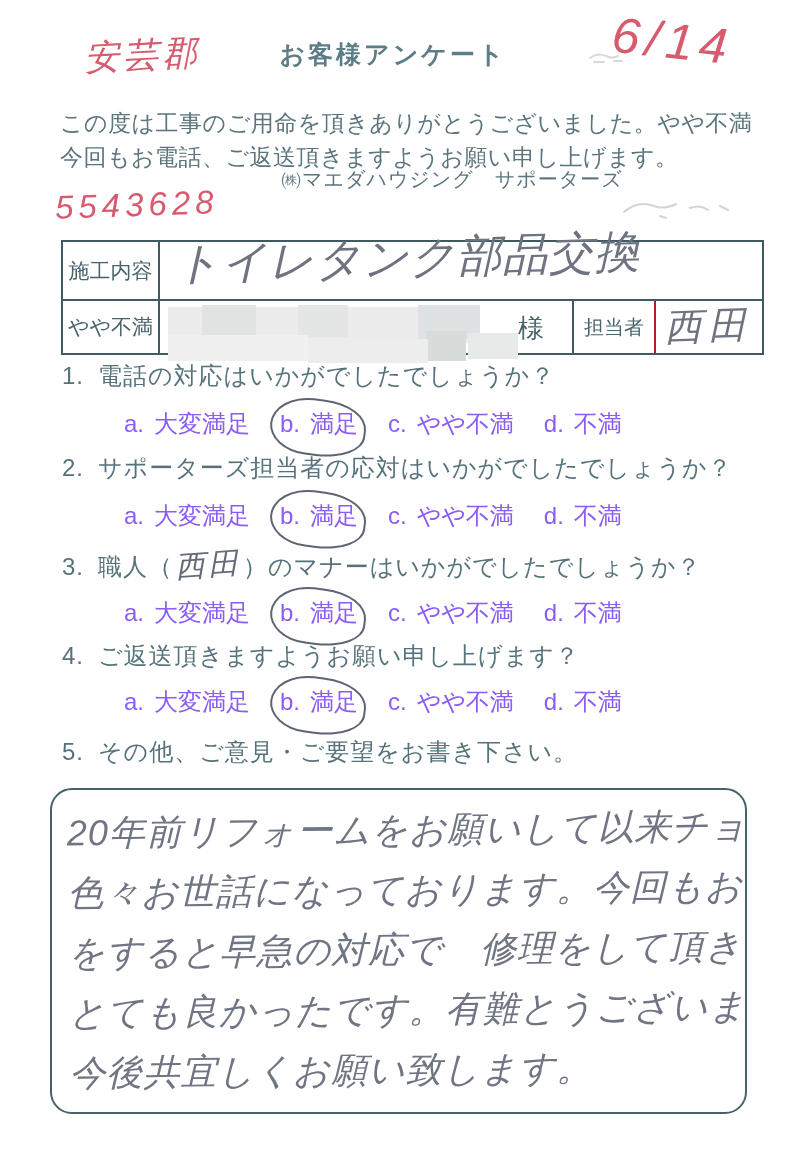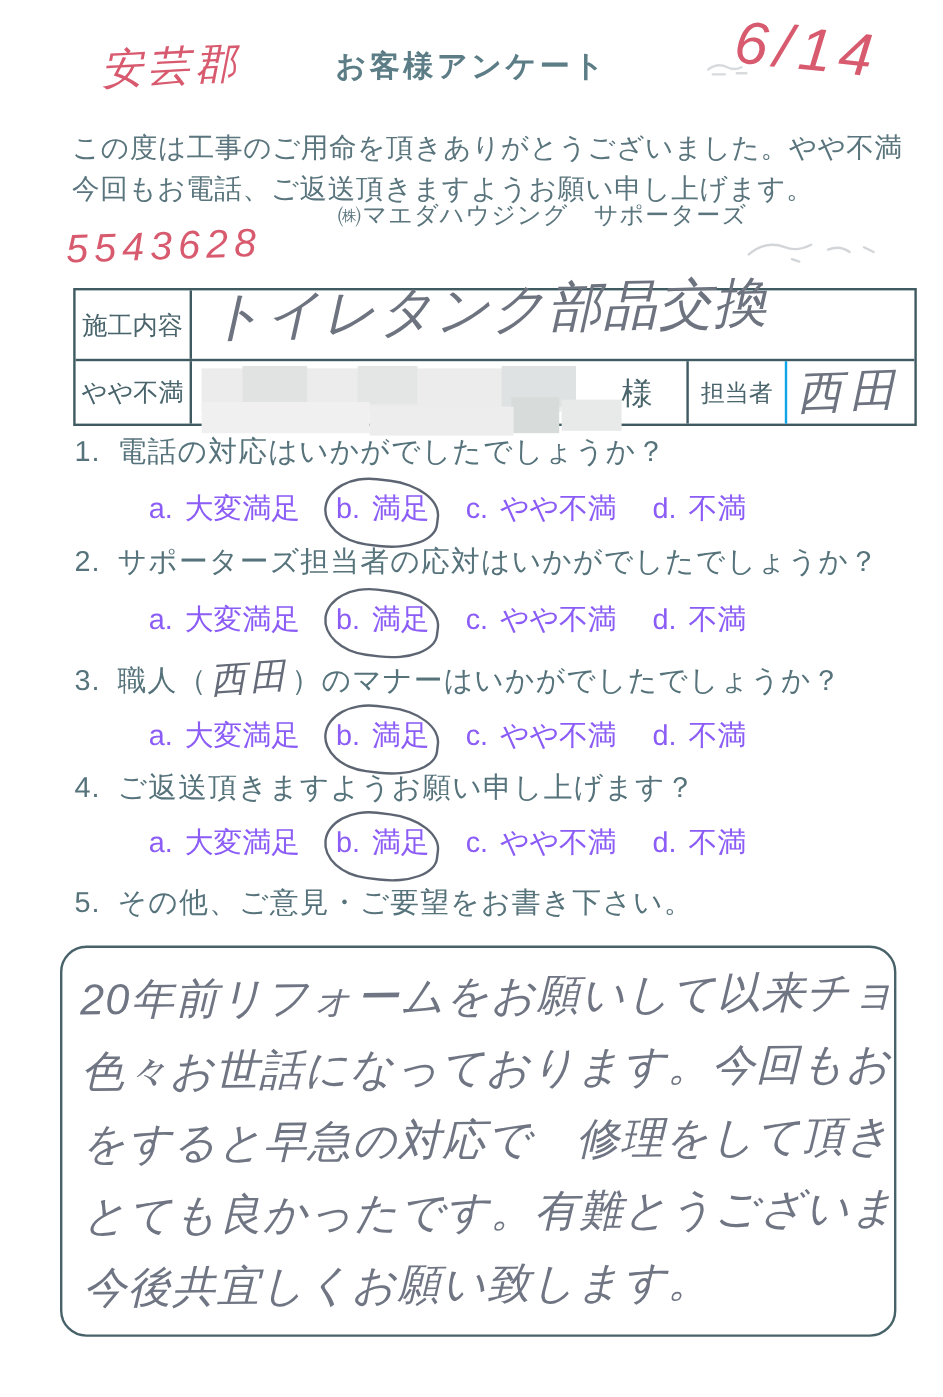--- a/index.html
+++ b/index.html
@@ -51,21 +51,21 @@
     box-sizing:border-box;
     margin-left:13px;
   }
   .t-row{position:absolute;left:0;width:100%;box-sizing:border-box;}
   .t-row1{top:0;height:59px;border-bottom:2px solid #3f5a61;}
   .t-row2{top:59px;height:52px;}
   .t-cell{position:absolute;top:0;height:100%;box-sizing:border-box;display:flex;align-items:center;}
   .c-label{left:0;width:97px;border-right:2px solid #3f5a61;justify-content:center;font-size:21px;color:#4a646c;}
   .c-work{left:97px;width:602px;}
   .c-name{left:97px;width:414px;border-right:2px solid #3f5a61;}
-  .c-staff-label{left:511px;width:82px;border-right:2px solid #0ea5e9;justify-content:center;font-size:20px;color:#4a646c;}
+  .c-staff-label{left:511px;width:82px;border-right:2px solid #b91c1c;justify-content:center;font-size:20px;color:#4a646c;}
   .c-staff-value{left:593px;width:106px;}
   .work-hand{
     position:absolute;left:14px;top:-14px;
     font-size:45px;letter-spacing:1px;white-space:nowrap;
     transform:rotate(-1.5deg);
   }
   .staff-hand{
     position:absolute;left:8px;top:0px;
     font-size:38px;letter-spacing:6px;
     transform:rotate(-2deg);

